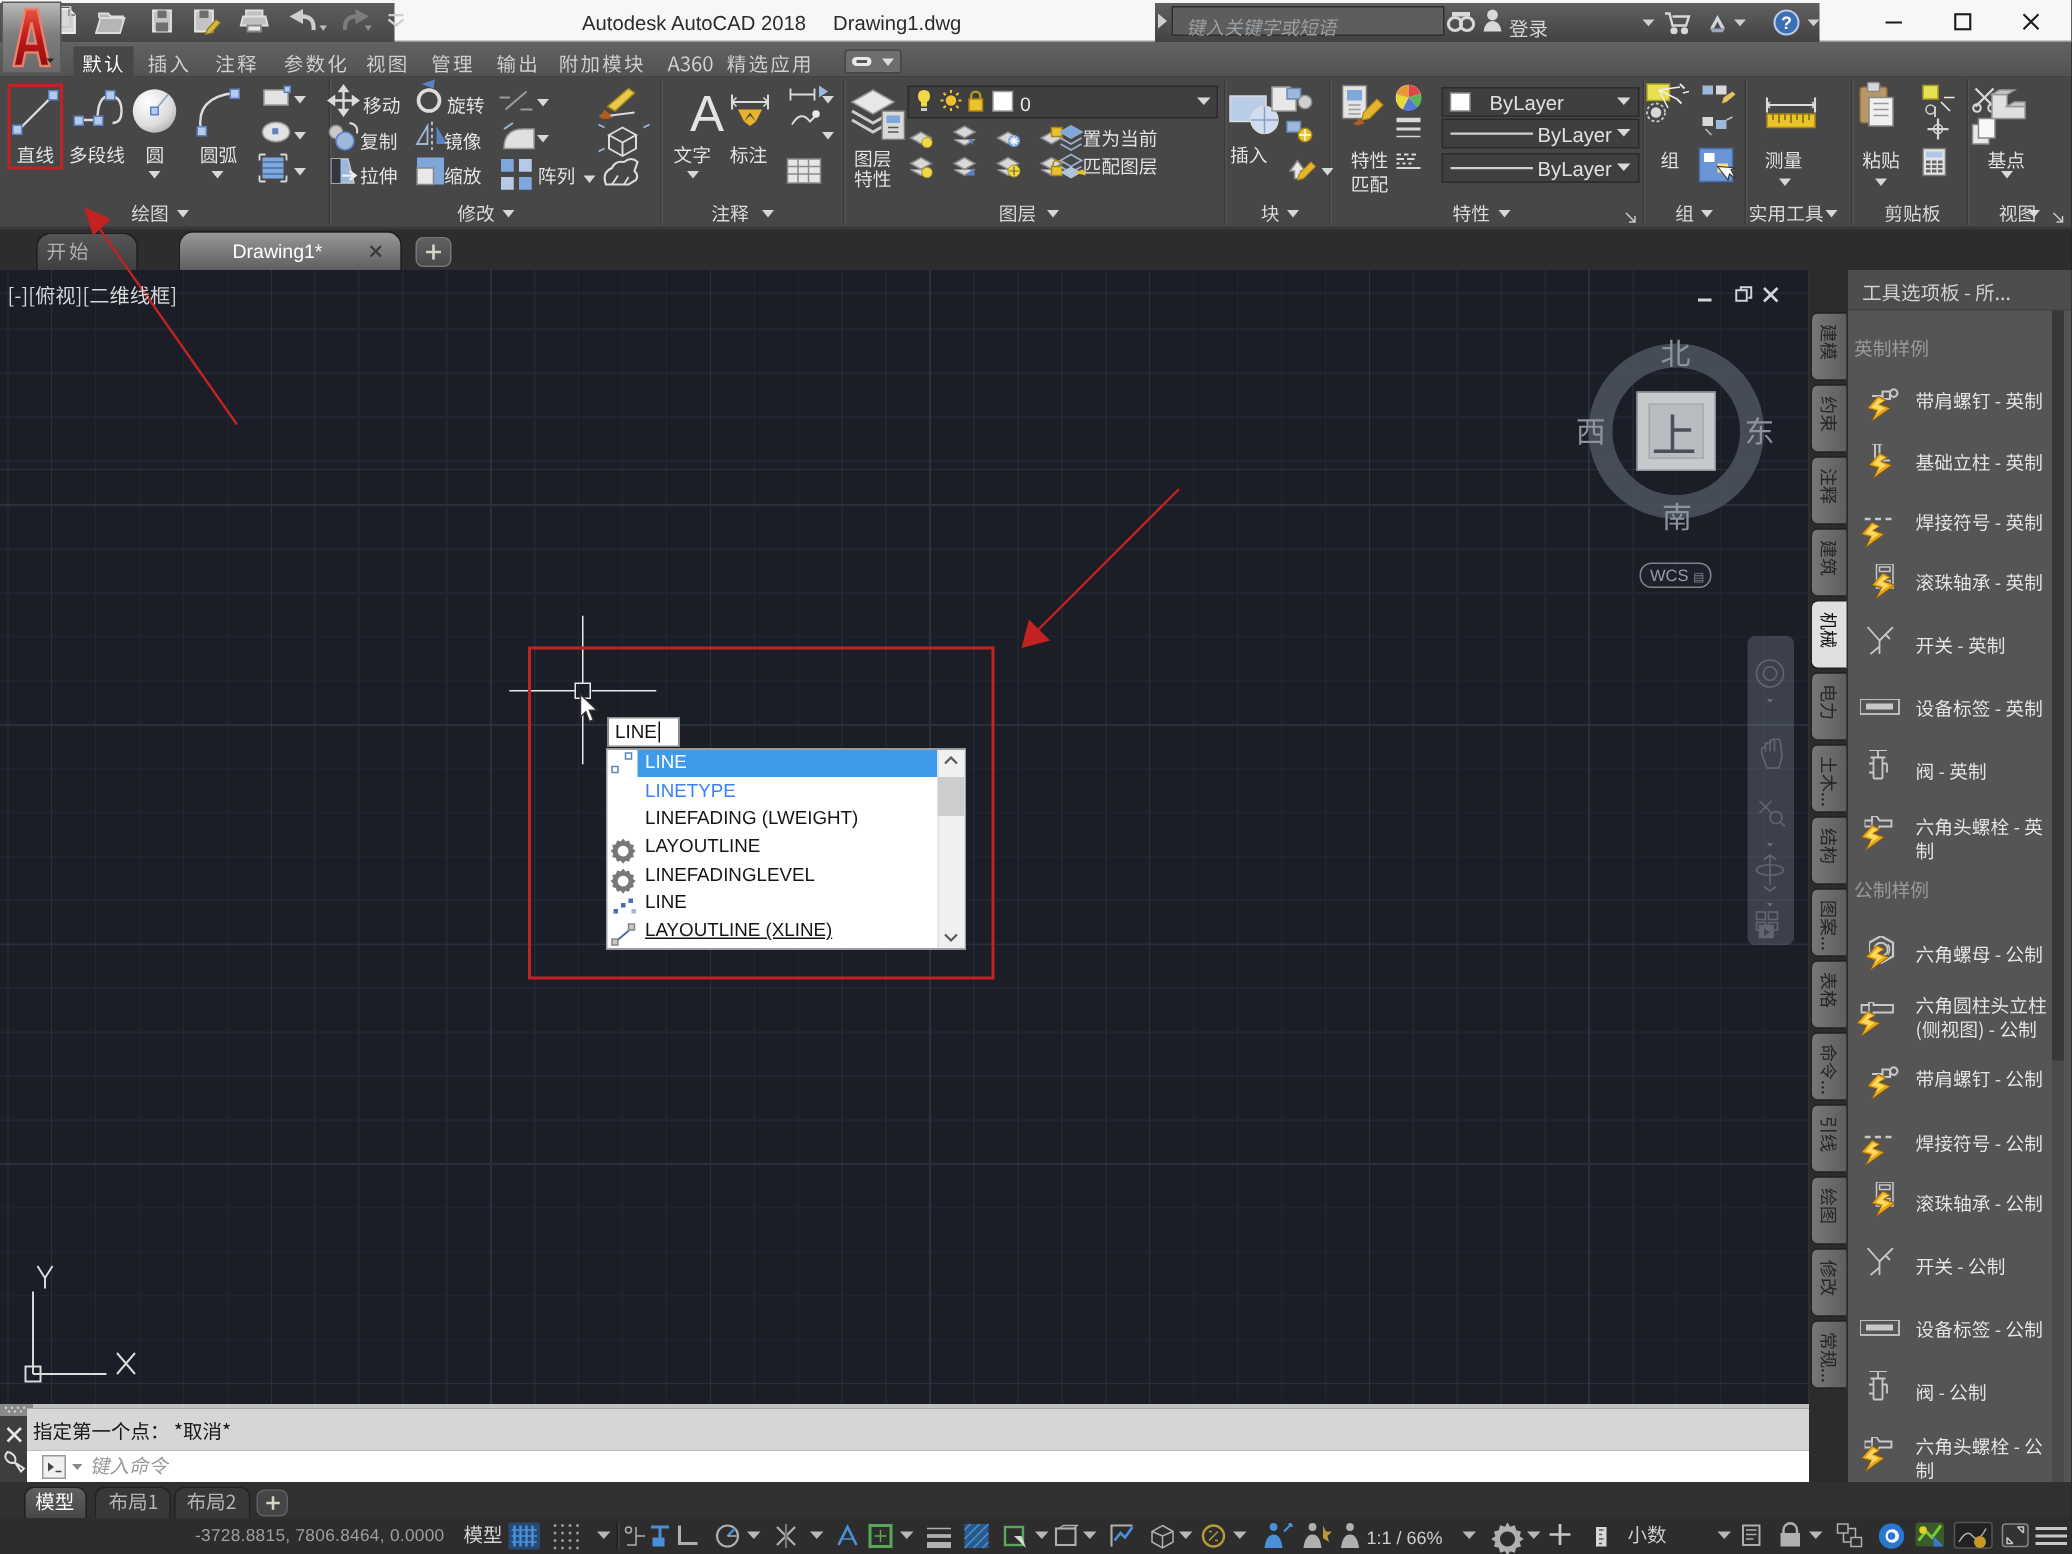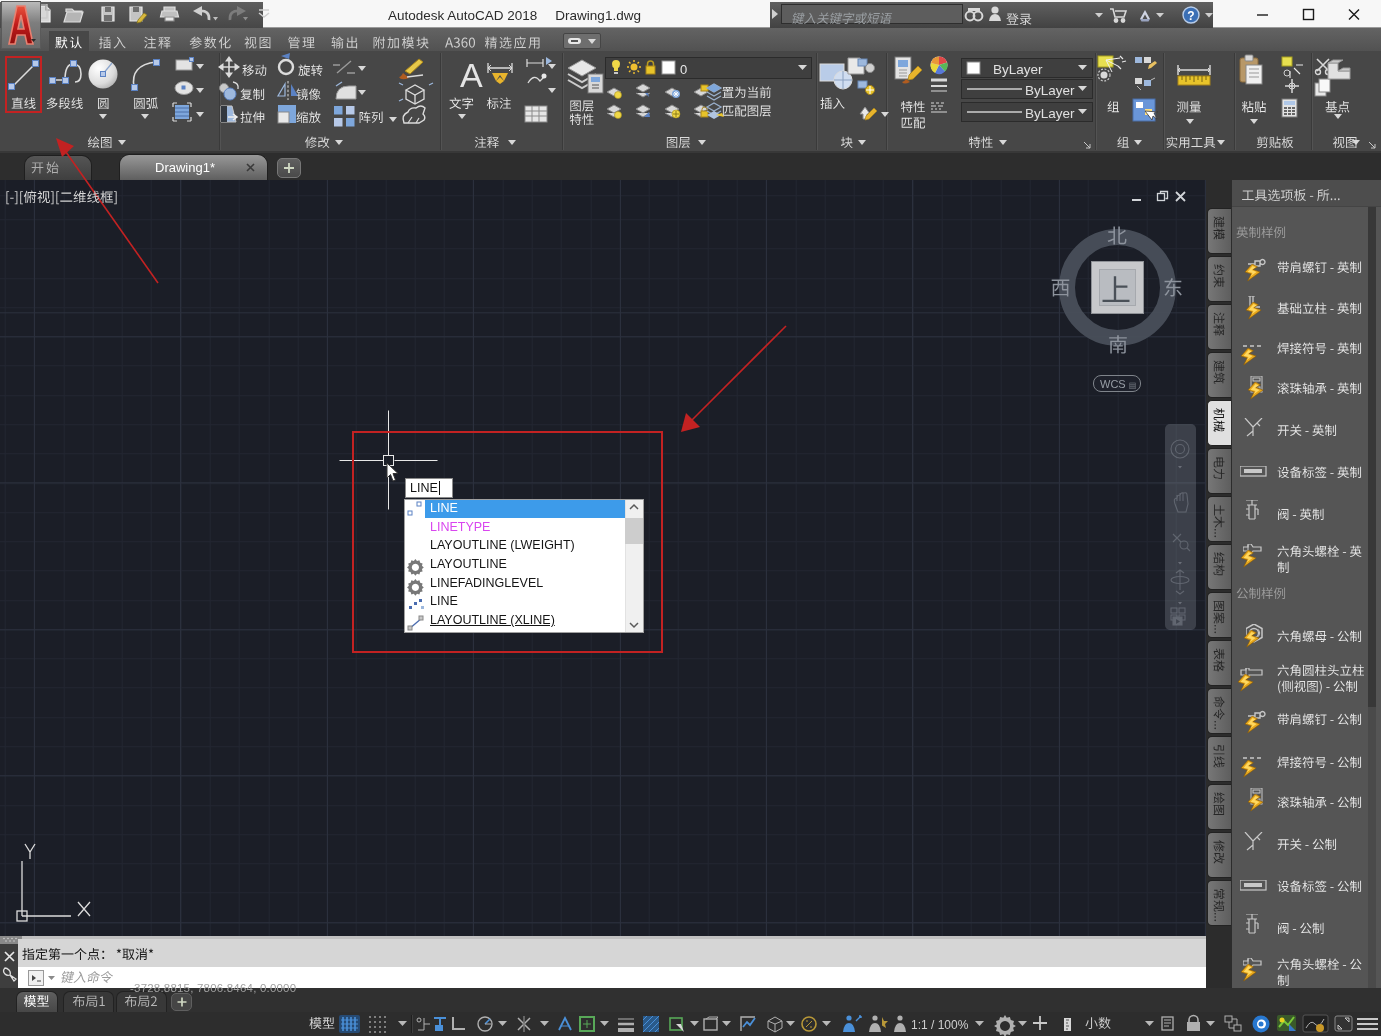--- a/index.html
+++ b/index.html
@@ -542,22 +542,22 @@
  <path d="M56,138 L74,146 L62,157 Z" fill="#c32222"></path>
  <path d="M786,326 L692,420" stroke="#c32222" stroke-width="1.6" fill="none"></path>
  <path d="M681,432 L686,413 L700,427 Z" fill="#c32222"></path>
  <rect x="353" y="432" width="309" height="220" fill="none" stroke="#c32222" stroke-width="2"></rect>
 </svg>
 
 <div class="abs" style="left:405px;top:478px;width:48px;height:20px;background:#fff;border:1px solid #8a8a8a;z-index:50;font-size:12.5px;color:#111;padding:2px 0 0 4px;">LINE<span style="border-left:1px solid #111;margin-left:1px;"></span></div>
 <div class="abs" style="left:404px;top:499px;width:240px;height:134px;background:#fff;border:1px solid #a0a0a0;z-index:50;"></div>
 <div class="abs" style="left:425px;top:500px;width:200px;height:18px;background:#3d9bea;z-index:51;"></div>
 <div class="abs" style="left:430px;top:501px;z-index:52;font-size:12.5px;color:#fff;">LINE</div>
-<div class="abs" style="left:430px;top:520px;z-index:52;font-size:12.5px;color:#d946ef;text-align:right;">LINETYPE</div>
-<div class="abs" style="left:430px;top:538px;z-index:52;font-size:12.5px;color:#151515;">LAYOUTLINE (LWEIGHT)</div>
+<div class="abs" style="left:430px;top:520px;z-index:52;font-size:12.5px;color:#3b82f6;text-align:right;">LINETYPE</div>
+<div class="abs" style="left:430px;top:538px;z-index:52;font-size:12.5px;color:#151515;">LINEFADING (LWEIGHT)</div>
 <div class="abs" style="left:430px;top:557px;z-index:52;font-size:12.5px;color:#151515;">LAYOUTLINE</div>
 <div class="abs" style="left:430px;top:576px;z-index:52;font-size:12.5px;color:#151515;">LINEFADINGLEVEL</div>
 <div class="abs" style="left:430px;top:594px;z-index:52;font-size:12.5px;color:#151515;">LINE</div>
 <div class="abs" style="left:430px;top:613px;z-index:52;font-size:12.5px;color:#151515;text-decoration:underline;">LAYOUTLINE (XLINE)</div>
 
 <svg class="abs" style="left:405px;top:500px;z-index:52;" width="22" height="132" viewBox="0 0 22 132">
  <g>
         <rect x="12" y="2" width="4" height="4" fill="#fff" stroke="#5b82c4"></rect>
         <rect x="3" y="11" width="4" height="4" fill="#fff" stroke="#5b82c4"></rect>
       </g>
@@ -619,22 +619,22 @@
 <div class="abs" style="left:0;top:988px;width:1381px;height:24px;background:#303030;"></div>
 <div class="abs" style="left:16px;top:991px;width:42px;height:21px;background:linear-gradient(#5f5f5f,#474747);border:1px solid #222;border-bottom:none;border-radius:7px 7px 0 0;"></div>
 <div class="abs" style="left:63px;top:991px;width:51px;height:21px;background:#383838;border:1px solid #222;border-bottom:none;border-radius:7px 7px 0 0;"></div>
 <div class="abs" style="left:116px;top:991px;width:51px;height:21px;background:#383838;border:1px solid #222;border-bottom:none;border-radius:7px 7px 0 0;"></div>
 <div class="abs" style="left:171px;top:993px;width:21px;height:18px;background:#454545;border:1px solid #5f5f5f;border-radius:5px;"></div>
 <svg class="abs" style="left:176px;top:996px;" width="12" height="12" viewBox="0 0 12 12">
       <path d="M6,1.5 v9 M1.5,6 h9" stroke="#cfd8c2" stroke-width="1.7"></path>
     </svg>
 
 <div class="abs" style="left:0;top:1012px;width:1381px;height:24px;background:#2d2d2d;"></div>
-<div class="abs" style="left:130px;top:982px;font-size:11.5px;color:#9f9f9f;letter-spacing:.2px;">-3728.8815, 7806.8464, 0.0000</div>
-<div class="abs" style="left:911px;top:1018px;font-size:12px;color:#cfcfcf;">1:1 / 100%</div>
+<div class="abs" style="left:130px;top:1018px;font-size:11.5px;color:#9f9f9f;letter-spacing:.2px;">-3728.8815, 7806.8464, 0.0000</div>
+<div class="abs" style="left:911px;top:1018px;font-size:12px;color:#cfcfcf;">1:1 / 66%</div>
 <svg class="abs" style="left:0;top:1012px;" width="1381" height="24" viewBox="0 0 1381 24">
  <g transform="translate(339,3)">
         <rect x="0" y="0" width="21" height="18" rx="2" fill="#264a73"></rect>
         <g stroke="#4a90d9" stroke-width="1.6">
           <path d="M4,2 v14 M8,2 v14 M12,2 v14 M16,2 v14"></path>
         </g>
         <g stroke="#4a90d9" stroke-width="1">
           <path d="M2,5 h17 M2,9 h17 M2,13 h17"></path>
         </g>
       </g>

